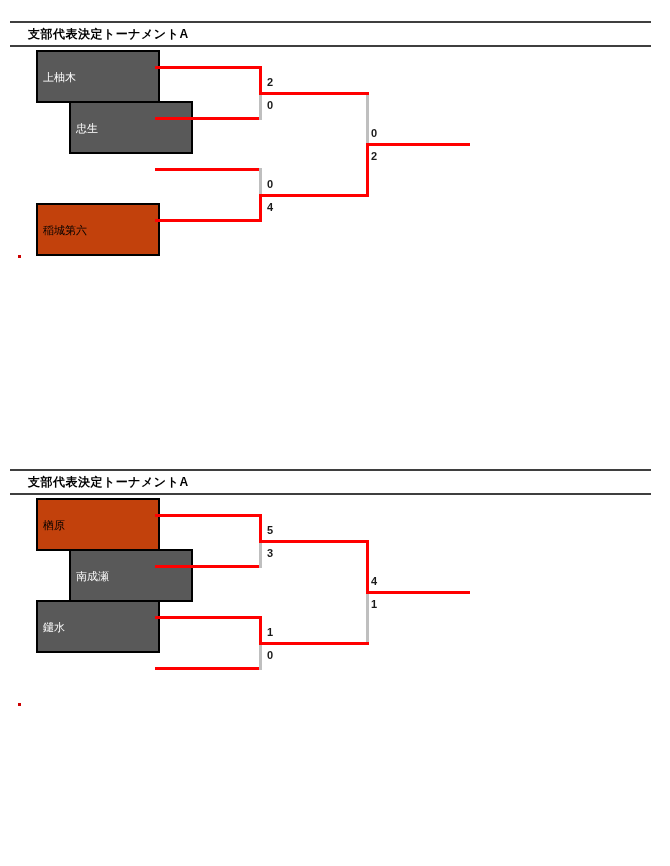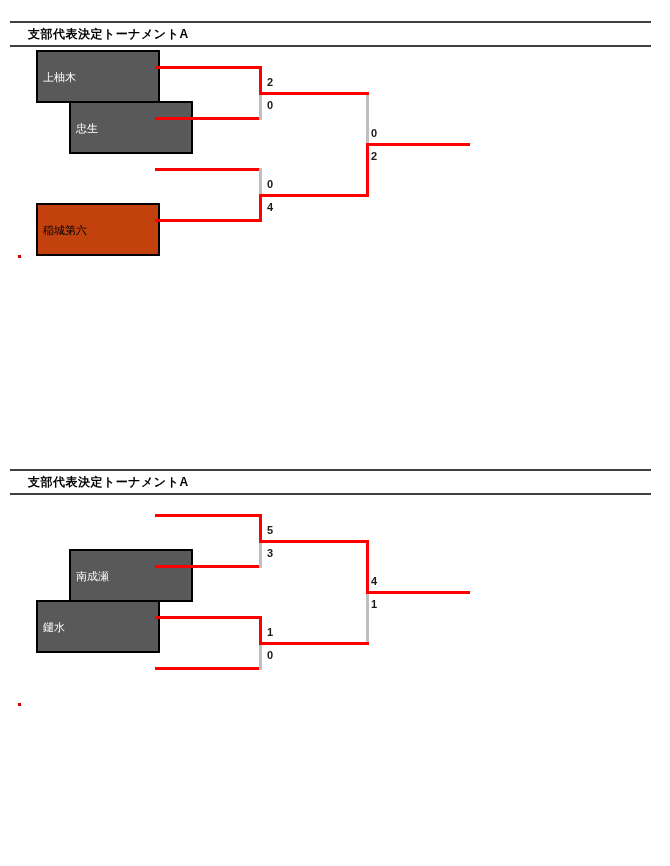--- a/index.html
+++ b/index.html
@@ -135,20 +135,23 @@
     </div>
 
     <div class="stray-dot"></div>
   </section>
 
   <section class="bracket bracket-b">
     <div class="rule rule-top"></div>
     <h2 class="bracket-title">支部代表決定トーナメントA</h2>
     <div class="rule rule-bottom"></div>
 
+    <div class="team-box team-1 box-light">
+      <span class="team-name">楢原</span>
+    </div>
     <div class="team-box team-3 box-dark">
       <span class="team-name">鑓水</span>
     </div>
     <div class="team-box team-2 box-dark">
       <span class="team-name">南成瀬</span>
     </div>
 
     <div class="hline team-line tl-1"></div>
     <div class="hline team-line tl-2"></div>
     <div class="hline team-line tl-3"></div>

